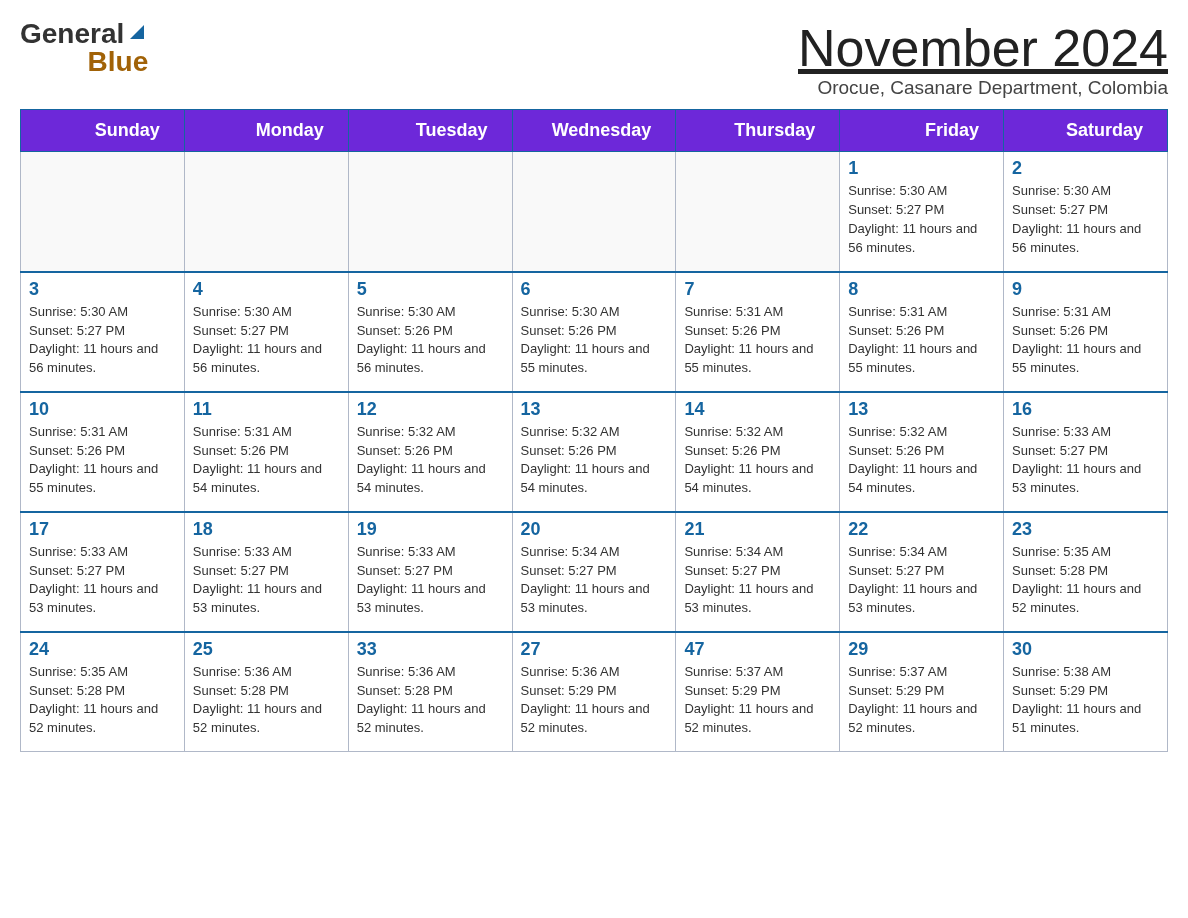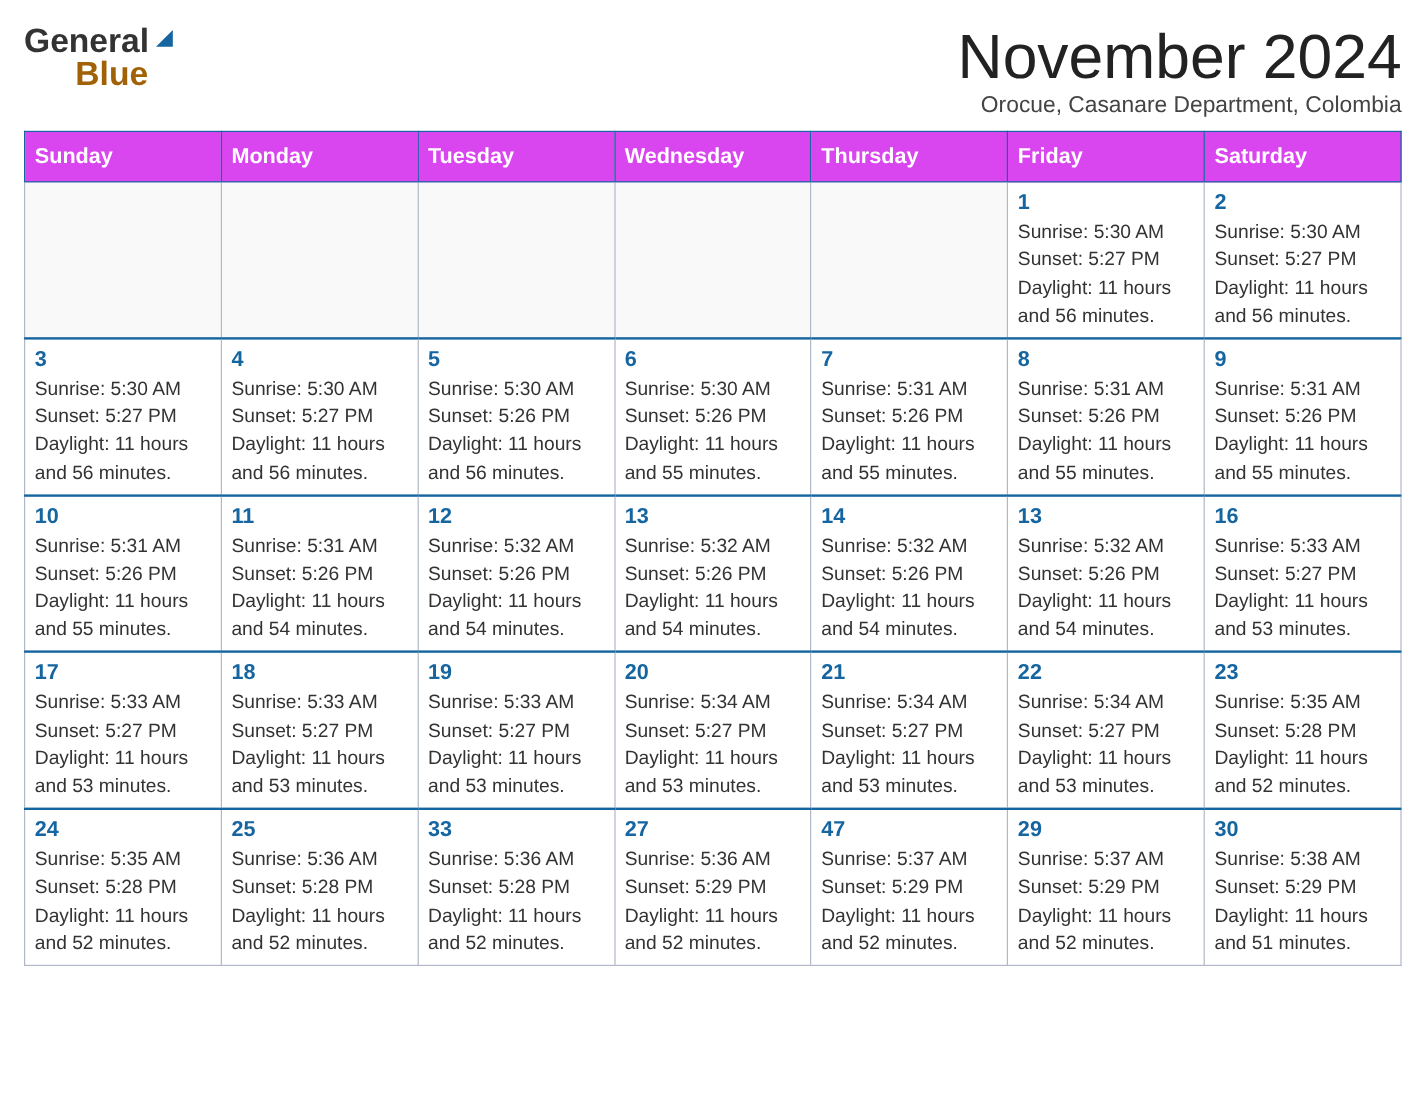--- a/index.html
+++ b/index.html
@@ -12,21 +12,21 @@
     }
     .header {
       display: flex;
       justify-content: space-between;
       align-items: flex-start;
       margin-bottom: 10px;
     }
     .logo {
       display: flex;
       flex-direction: column;
-      align-items: center;
+      align-items: flex-end;
     }
     .logo-general {
       font-size: 28px;
       font-weight: bold;
       color: #333;
       line-height: 1;
     }
     .logo-blue {
       font-size: 28px;
       font-weight: bold;
@@ -35,57 +35,58 @@
       margin-left: 18px;
     }
     .title-block {
       text-align: right;
     }
     .month-title {
       font-size: 52px;
       color: #222;
       font-weight: normal;
       line-height: 1.1;
+      text-decoration: underline;
     }
     .location-title {
       font-size: 19px;
       color: #444;
       font-weight: normal;
     }
     .calendar {
       width: 100%;
       border-collapse: collapse;
       margin-top: 8px;
     }
     .calendar th {
-      background-color: #d946ef;
+      background-color: #6d28d9;
       color: #fff;
       font-size: 18px;
       font-weight: bold;
-      padding: 10px 8px;
-      text-align: left;
+      padding: 10px 24px;
+      text-align: right;
       border: 1px solid #1565a0;
     }
     .calendar td {
       border: 1px solid #b0b8c8;
       vertical-align: top;
       padding: 6px 8px;
       width: 14.28%;
       min-height: 100px;
       height: 120px;
     }
     .day-number {
       font-size: 18px;
       font-weight: bold;
       color: #1565a0;
       display: block;
       margin-bottom: 3px;
     }
     .day-info {
-      font-size: 16px;
+      font-size: 13px;
       color: #333;
       line-height: 1.45;
     }
     .empty-cell {
       background: #f9f9f9;
     }
     .calendar tr:not(:first-child) td {
       border-top: 2px solid #1565a0;
     }
   </style>

